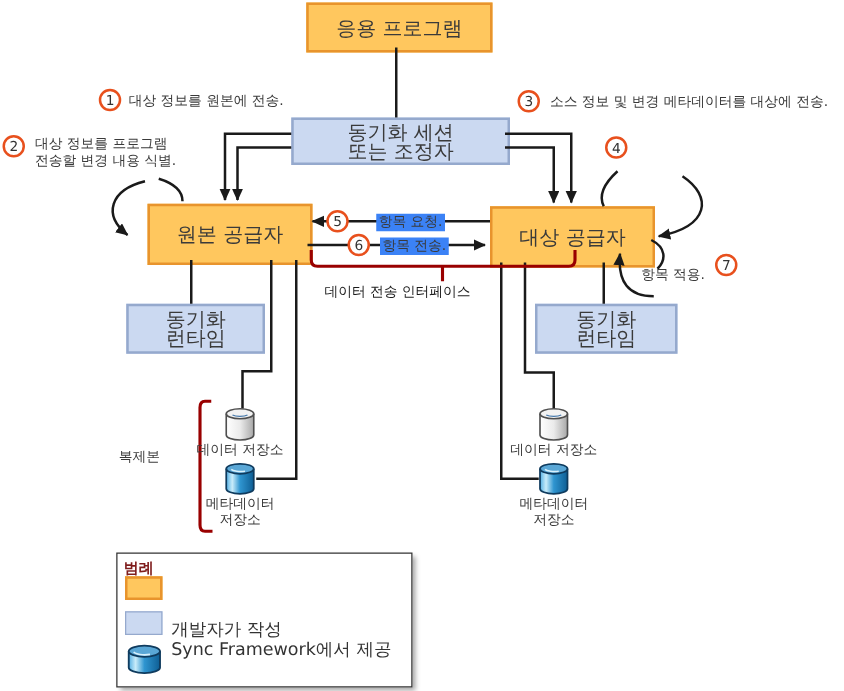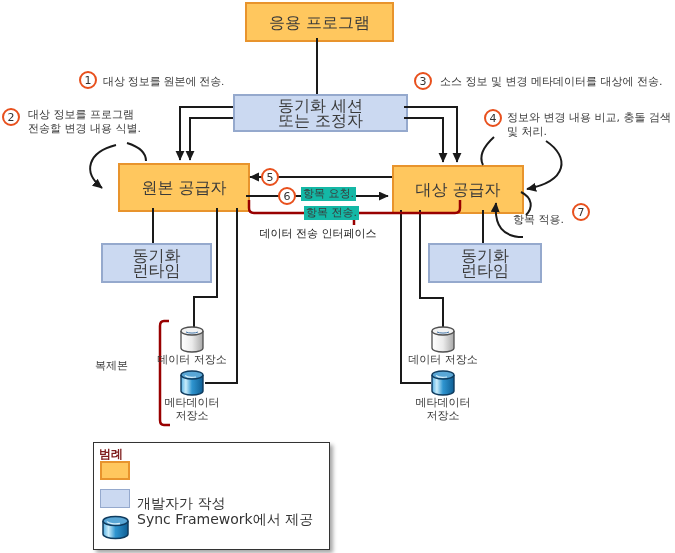--- a/index.html
+++ b/index.html
@@ -4,21 +4,21 @@
 <style>
   html,body{margin:0;padding:0;background:#fff;}
   body{font-family:"DejaVu Sans","Liberation Sans",sans-serif;color:#333;}
   #stage{position:relative;width:675px;height:553px;background:#fff;overflow:hidden;}
   .box{position:absolute;display:flex;align-items:center;justify-content:center;
        text-align:center;font-size:16px;color:#3a3a3a;white-space:pre-line;line-height:15px;z-index:1;}
   .dev-box{background:var(--dev-fill,#FFC75E);border:2px solid var(--dev-border,#E8942D);}
   .fw-box{background:var(--fw-fill,#CBD9F1);border:2px solid var(--fw-border,#95A9CD);}
   svg.layer{position:absolute;left:0;top:0;z-index:2;pointer-events:none;}
   .note{position:absolute;font-size:11px;color:#3a3a3a;white-space:pre-line;line-height:14px;z-index:3;}
-  .note.onln{background:#14b8a6;padding:0 2px;margin-top:16px;}
+  .note.onln{background:#3b82f6;padding:0 2px;}
   .callout{position:absolute;width:18px;height:18px;border-radius:50%;
            border:2px solid var(--callout,#E8501D);background:#fff;box-sizing:border-box;
            font-size:11px;color:#333;display:flex;align-items:center;justify-content:center;z-index:4;}
   .ifc{color:#1a1a1a;}
   #legend-box{position:absolute;left:93px;top:442px;width:235px;height:106px;background:#fff;
               border:1px solid #333;box-shadow:3px 3px 4px rgba(0,0,0,0.35);z-index:1;}
   .legend-title{position:absolute;left:99px;top:446px;font-size:12px;font-weight:bold;color:#7f1d1d;z-index:3;}
   .legend-label{position:absolute;left:137px;font-size:14px;color:#333;z-index:3;margin-top:31px;}
   .swatch{position:absolute;left:100px;width:30px;height:19px;box-sizing:border-box;z-index:3;}
   .swatch.dev{background:var(--dev-fill,#FFC75E);border:2px solid var(--dev-border,#E8942D);}
@@ -137,26 +137,24 @@
   <div class="callout" style="left:261px;top:168px;">
       <span>5</span>
     </div>
   <div class="callout" style="left:278px;top:187px;">
       <span>6</span>
     </div>
   <div class="callout" style="left:572px;top:203px;">
       <span>7</span>
     </div>
 
-  <div class="note" style="left:103px;top:74px;font-family:Liberation Serif, serif;">대상 정보를 원본에 전송.</div>
+  <div class="note" style="left:103px;top:74px;">대상 정보를 원본에 전송.</div>
   <div class="note" style="left:28px;top:108px;">대상 정보를 프로그램
 전송할 변경 내용 식별.</div>
   <div class="note" style="left:440px;top:75px;">소스 정보 및 변경 메타데이터를 대상에 전송.</div>
-  <div class="note" style="left:507px;top:111px;">정보와 변경 내용 비교, 충돌 검색
-및 처리.</div>
   <div class="note onln" style="left:301px;top:171px;">항목 요청.</div>
   <div class="note onln" style="left:304px;top:190px;">항목 전송.</div>
   <div class="note" style="left:513px;top:213px;">항목 적용.</div>
 
   <div class="note ifc" style="left:253px;top:227px;width:130px;text-align:center;">데이터 전송 인터페이스</div>
   <div class="note" style="left:95px;top:359px;">복제본</div>
 
   <div class="note" style="left:152px;top:353px;width:80px;text-align:center;">데이터 저장소</div>
   <div class="note" style="left:152px;top:396px;width:80px;text-align:center;line-height:13px;">메타데이터
 저장소</div>

